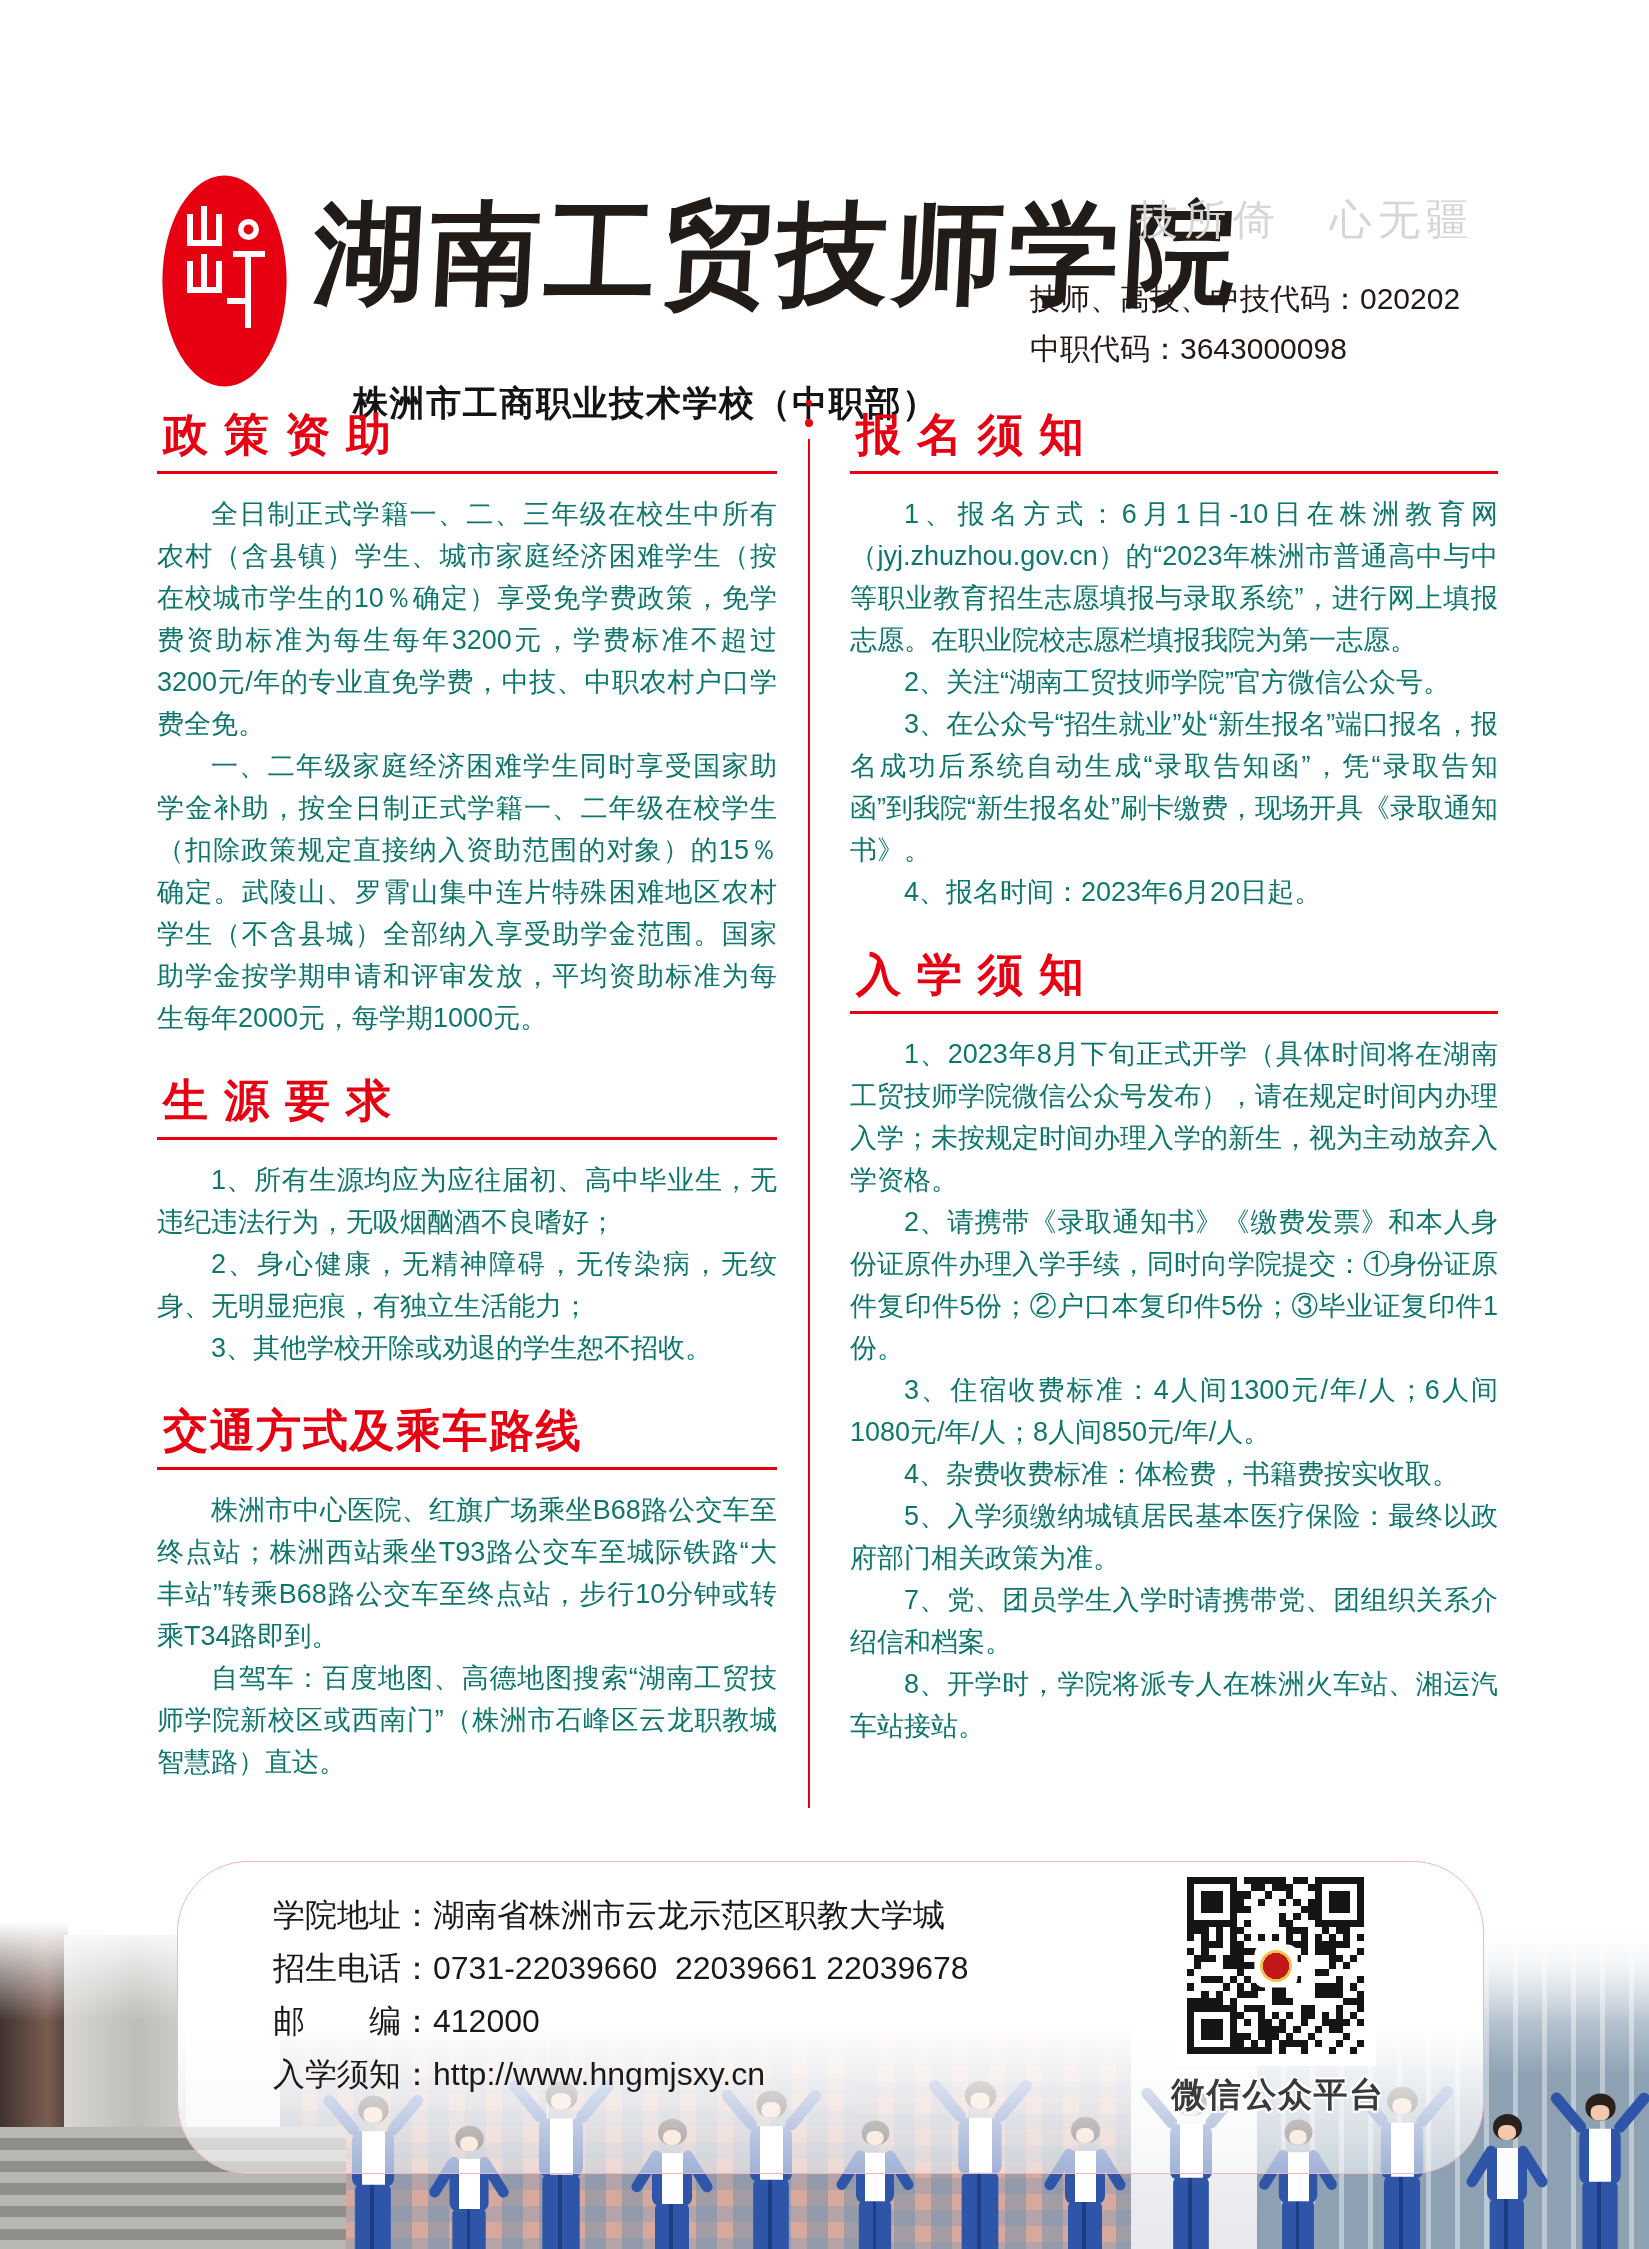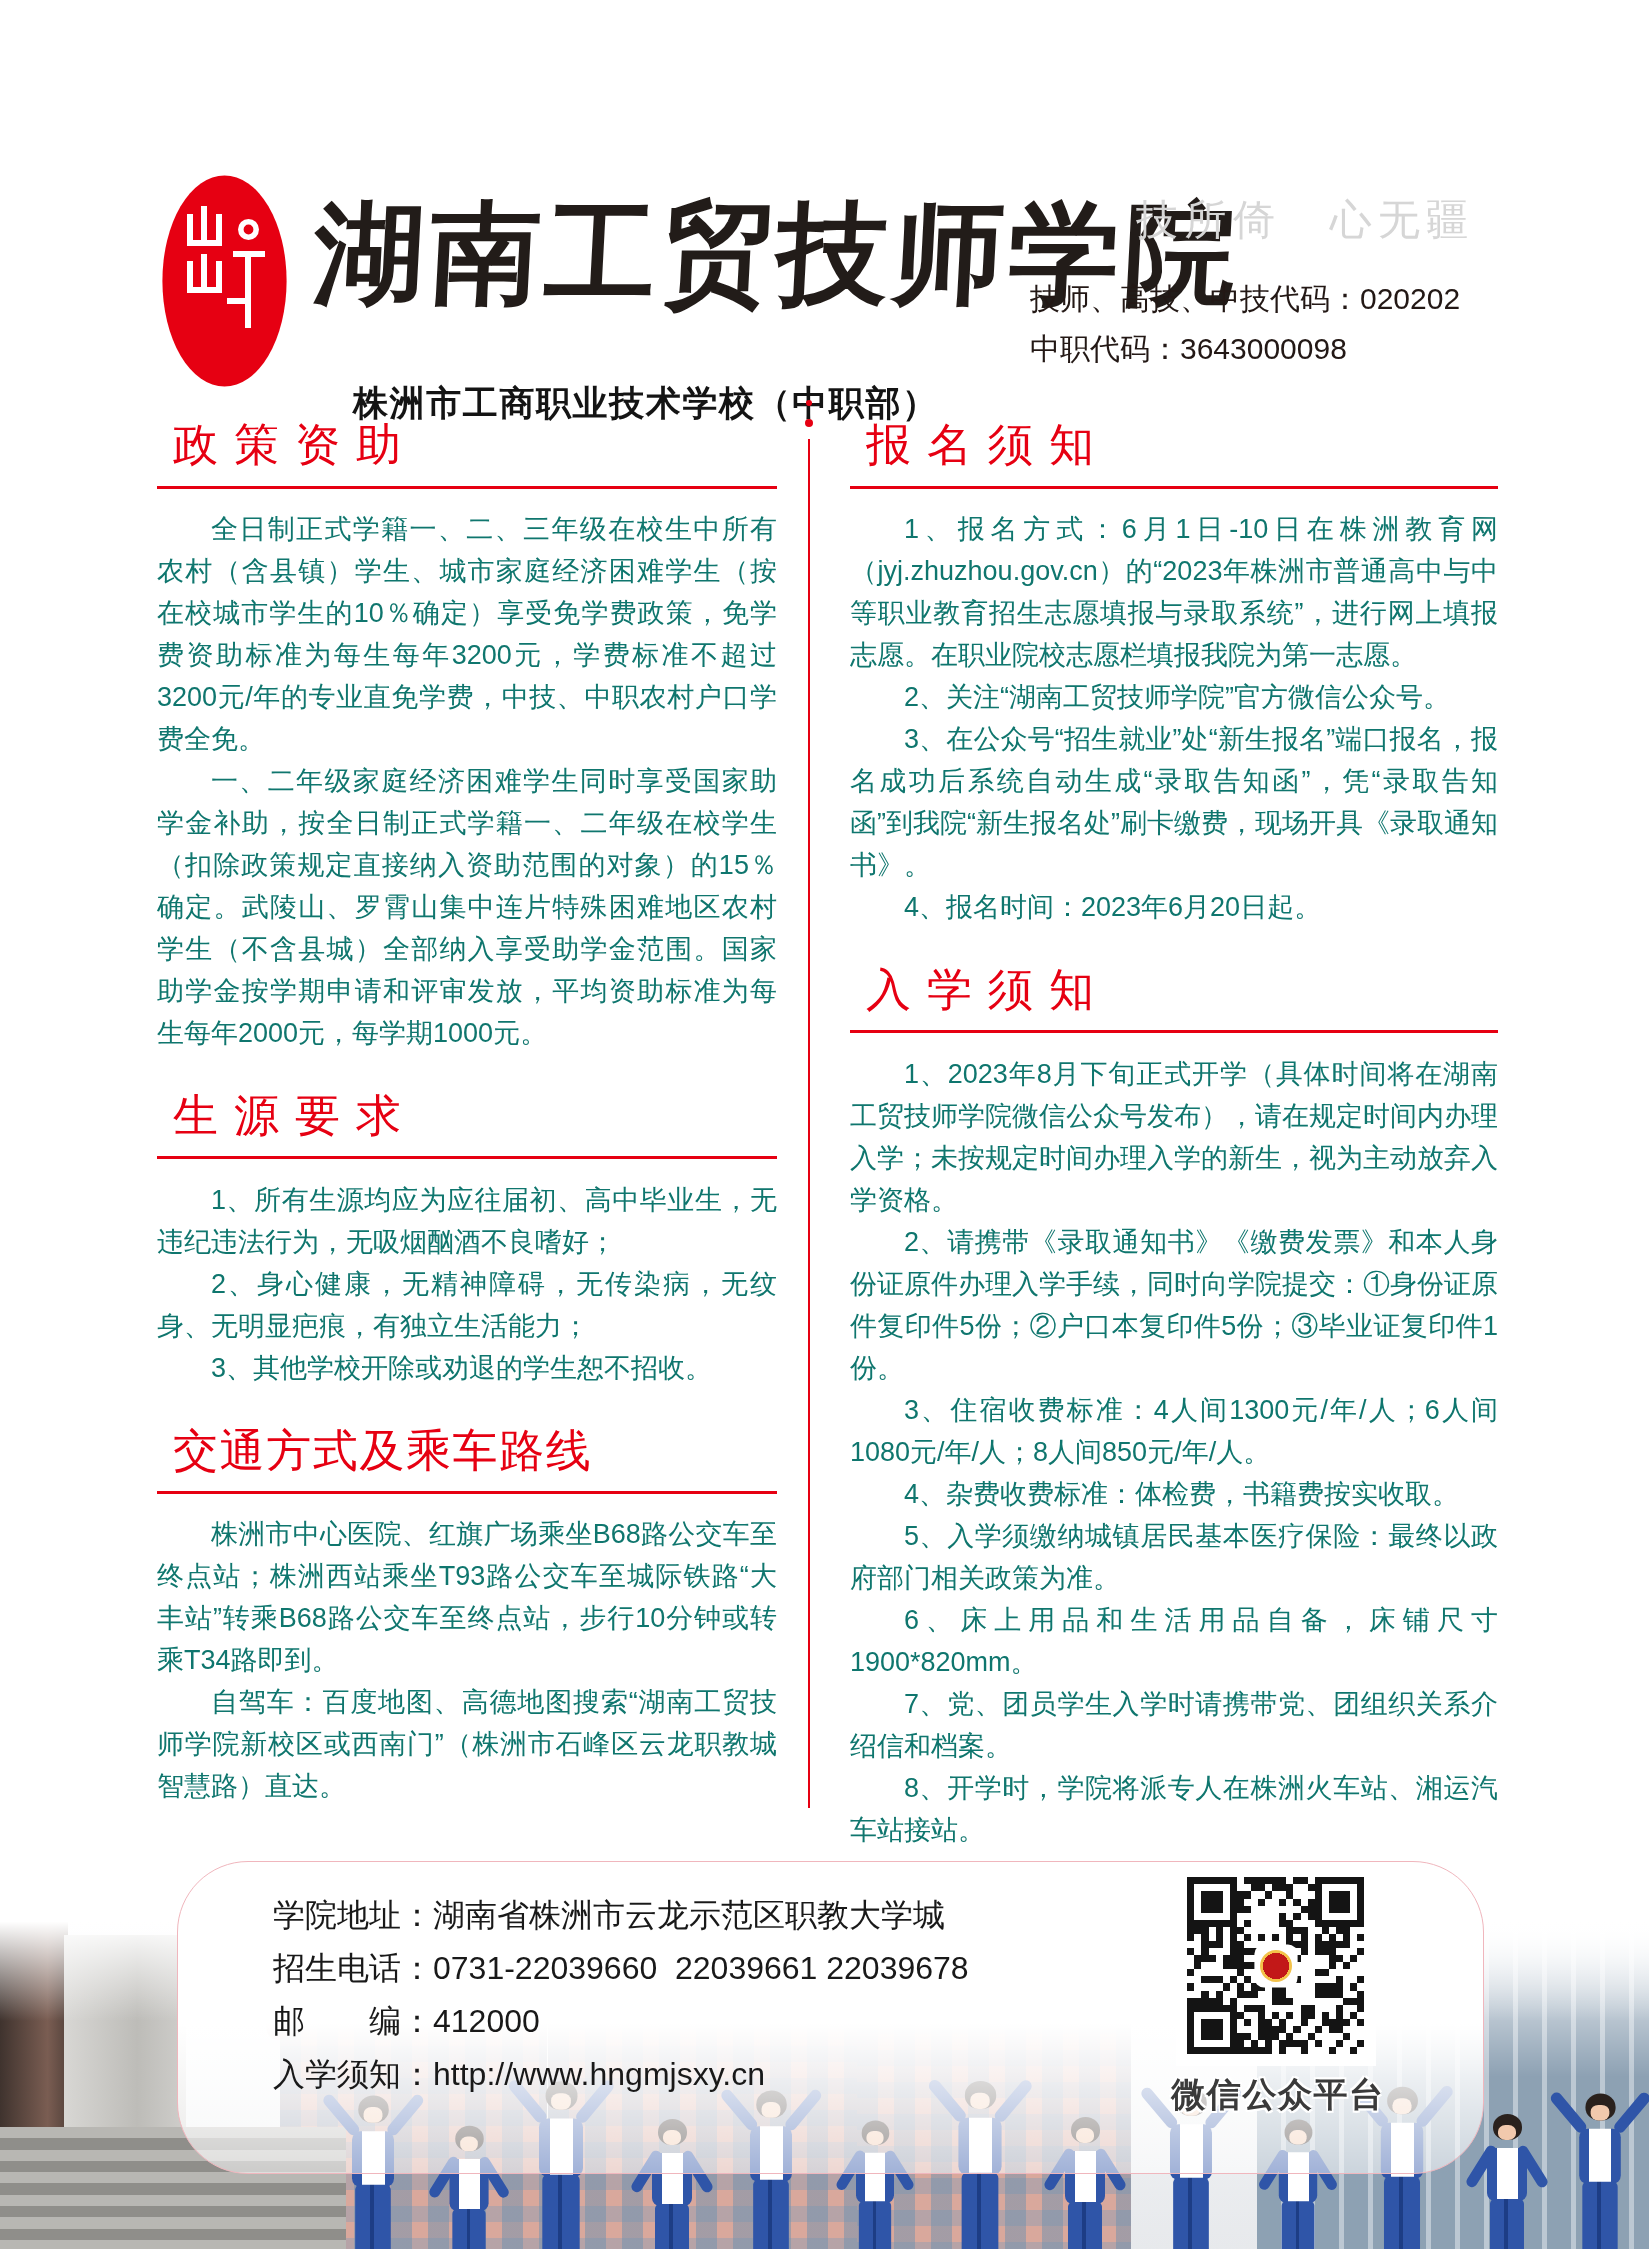--- a/index.html
+++ b/index.html
@@ -29,21 +29,21 @@
     position:absolute;left:1120px;top:192px;width:371px;text-align:center;
     font-family:"DejaVu Serif",serif;font-size:42px;color:#d6d6d6;letter-spacing:6.4px;white-space:nowrap;
   }
   .codes{position:absolute;left:1030px;top:274px;font-size:30px;color:#231815;line-height:50px;white-space:nowrap;}
   
   .col{position:absolute;top:404px;}
   .col-left{left:157px;width:620px;}
   .col-right{left:850px;width:648px;}
   .section + .section{margin-top:37px;}
   .sec-heading{
-    margin:16px;font-size:45px;font-weight:normal;color:#e60012;line-height:1.1;letter-spacing:1.6px;
+    margin:6px;font-size:45px;font-weight:bold;color:#e60012;line-height:1.1;letter-spacing:1.6px;
   }
   .sec-heading.wide{letter-spacing:16px;}
   .sec-rule{height:0;border-top:3.2px solid #e60012;margin:11.3px 0 19.3px 0;}
   .para{
     margin:0;font-size:27px;line-height:42px;text-indent:2em;text-align:justify;color:#0f766e;
   }
   
   .divider-line{position:absolute;left:808px;top:439px;width:2.4px;height:1369px;background:#e60012;}
   .divider-dot{position:absolute;background:#e60012;border-radius:50%;}
   .dot-a{left:806px;top:400px;width:6.4px;height:6.4px;}
@@ -183,21 +183,20 @@
         <p class="para">4、报名时间：2023年6月20日起。</p>
       </div>
       <div class="section">
         <h2 class="sec-heading wide">入学须知</h2>
         <div class="sec-rule"></div>
         <p class="para">1、2023年8月下旬正式开学（具体时间将在湖南工贸技师学院微信公众号发布），请在规定时间内办理入学；未按规定时间办理入学的新生，视为主动放弃入学资格。</p>
         <p class="para">2、请携带《录取通知书》《缴费发票》和本人身份证原件办理入学手续，同时向学院提交：①身份证原件复印件5份；②户口本复印件5份；③毕业证复印件1份。</p>
         <p class="para">3、住宿收费标准：4人间1300元/年/人；6人间1080元/年/人；8人间850元/年/人。</p>
         <p class="para">4、杂费收费标准：体检费，书籍费按实收取。</p>
         <p class="para">5、入学须缴纳城镇居民基本医疗保险：最终以政府部门相关政策为准。</p>
-        <p class="para">6、床上用品和生活用品自备，床铺尺寸1900*820mm。</p>
         <p class="para">7、党、团员学生入学时请携带党、团组织关系介绍信和档案。</p>
         <p class="para">8、开学时，学院将派专人在株洲火车站、湘运汽车站接站。</p>
       </div>
     </div>
 
   <div class="photo-strip" id="photo-strip">
     <div class="bld bld-dark"></div>
     <div class="bld bld-gray"></div>
     <div class="bld bld-salmon bs-a"></div>
     <div class="bld bld-salmon bs-b"></div>

